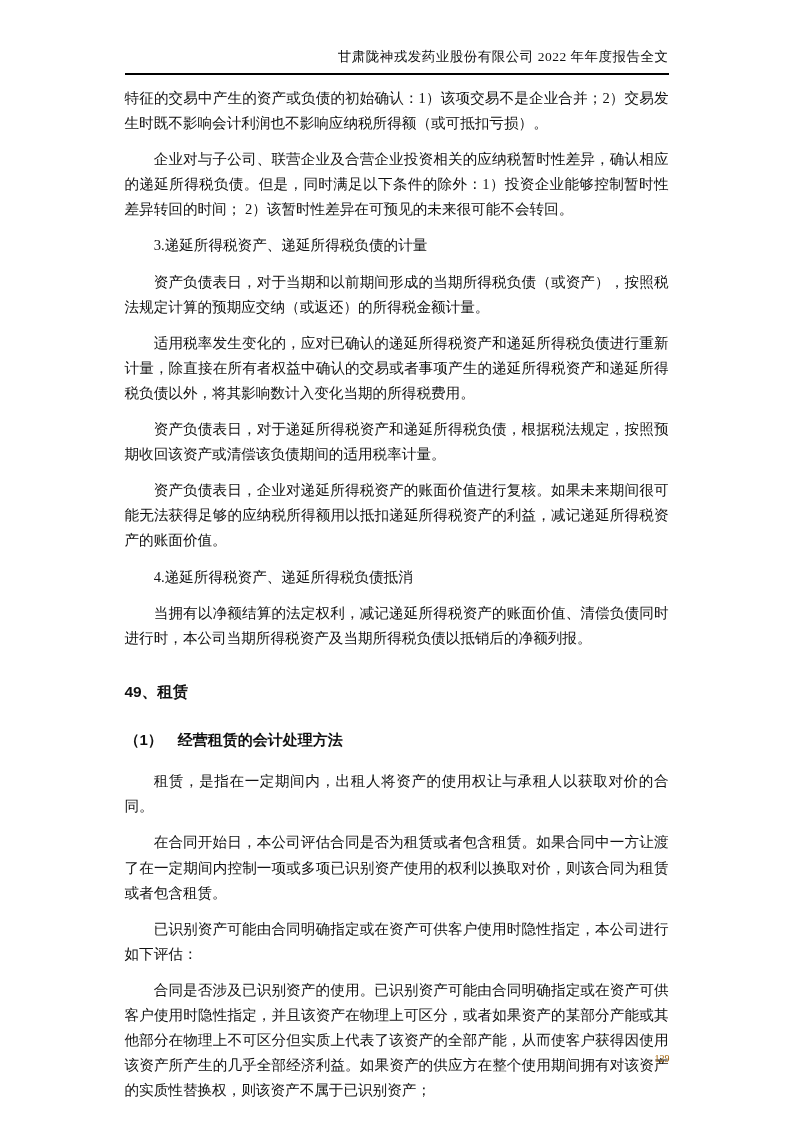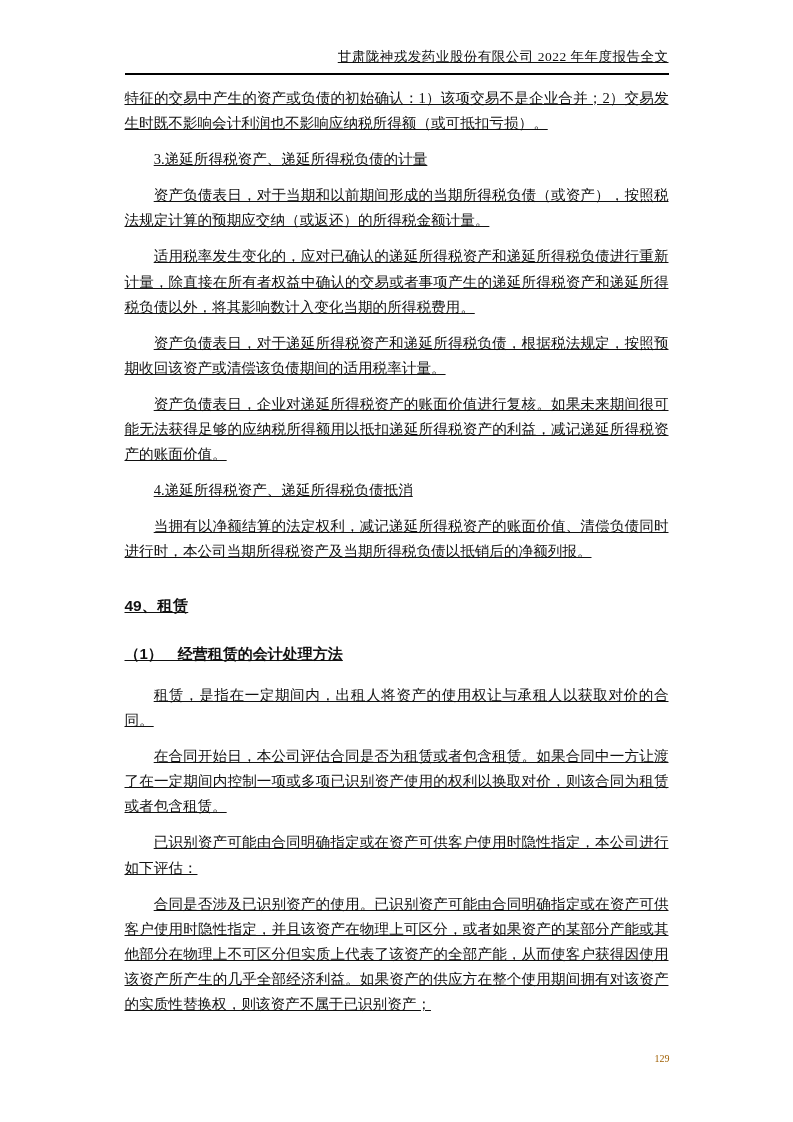--- a/index.html
+++ b/index.html
@@ -11,21 +11,20 @@
     position: relative;
     width: 678px;
     height: 1122px;
     margin: 0 auto;
     background: #ffffff;
     box-sizing: border-box;
     padding: 48px 67px 0 67px;
     font-family: "Liberation Serif", "DejaVu Serif", serif;
     color: #111111;
     overflow: hidden;
-    text-decoration: underline;
   }
   .doc-header {
     text-align: right;
     font-size: 13.5px;
     letter-spacing: 0.5px;
     padding-bottom: 7px;
     border-bottom: 2px solid #000000;
   }
   .doc-body {
     margin-top: 8px;
@@ -67,20 +66,21 @@
 <body>
 
 <div class="page">
 
   <div class="doc-header">甘肃陇神戎发药业股份有限公司 2022 年年度报告全文</div>
 
   <div class="doc-body">
 
     <p class="para noindent">特征的交易中产生的资产或负债的初始确认：1）该项交易不是企业合并；2）交易发生时既不影响会计利润也不影响应纳税所得额（或可抵扣亏损）。</p>
 
+    <p class="para">企业对与子公司、联营企业及合营企业投资相关的应纳税暂时性差异，确认相应的递延所得税负债。但是，同时满足以下条件的除外：1）投资企业能够控制暂时性差异转回的时间； 2）该暂时性差异在可预见的未来很可能不会转回。</p>
 
     <p class="para">3.递延所得税资产、递延所得税负债的计量</p>
 
     <p class="para">资产负债表日，对于当期和以前期间形成的当期所得税负债（或资产），按照税法规定计算的预期应交纳（或返还）的所得税金额计量。</p>
 
     <p class="para">适用税率发生变化的，应对已确认的递延所得税资产和递延所得税负债进行重新计量，除直接在所有者权益中确认的交易或者事项产生的递延所得税资产和递延所得税负债以外，将其影响数计入变化当期的所得税费用。</p>
 
     <p class="para">资产负债表日，对于递延所得税资产和递延所得税负债，根据税法规定，按照预期收回该资产或清偿该负债期间的适用税率计量。</p>
 
     <p class="para">资产负债表日，企业对递延所得税资产的账面价值进行复核。如果未来期间很可能无法获得足够的应纳税所得额用以抵扣递延所得税资产的利益，减记递延所得税资产的账面价值。</p>

